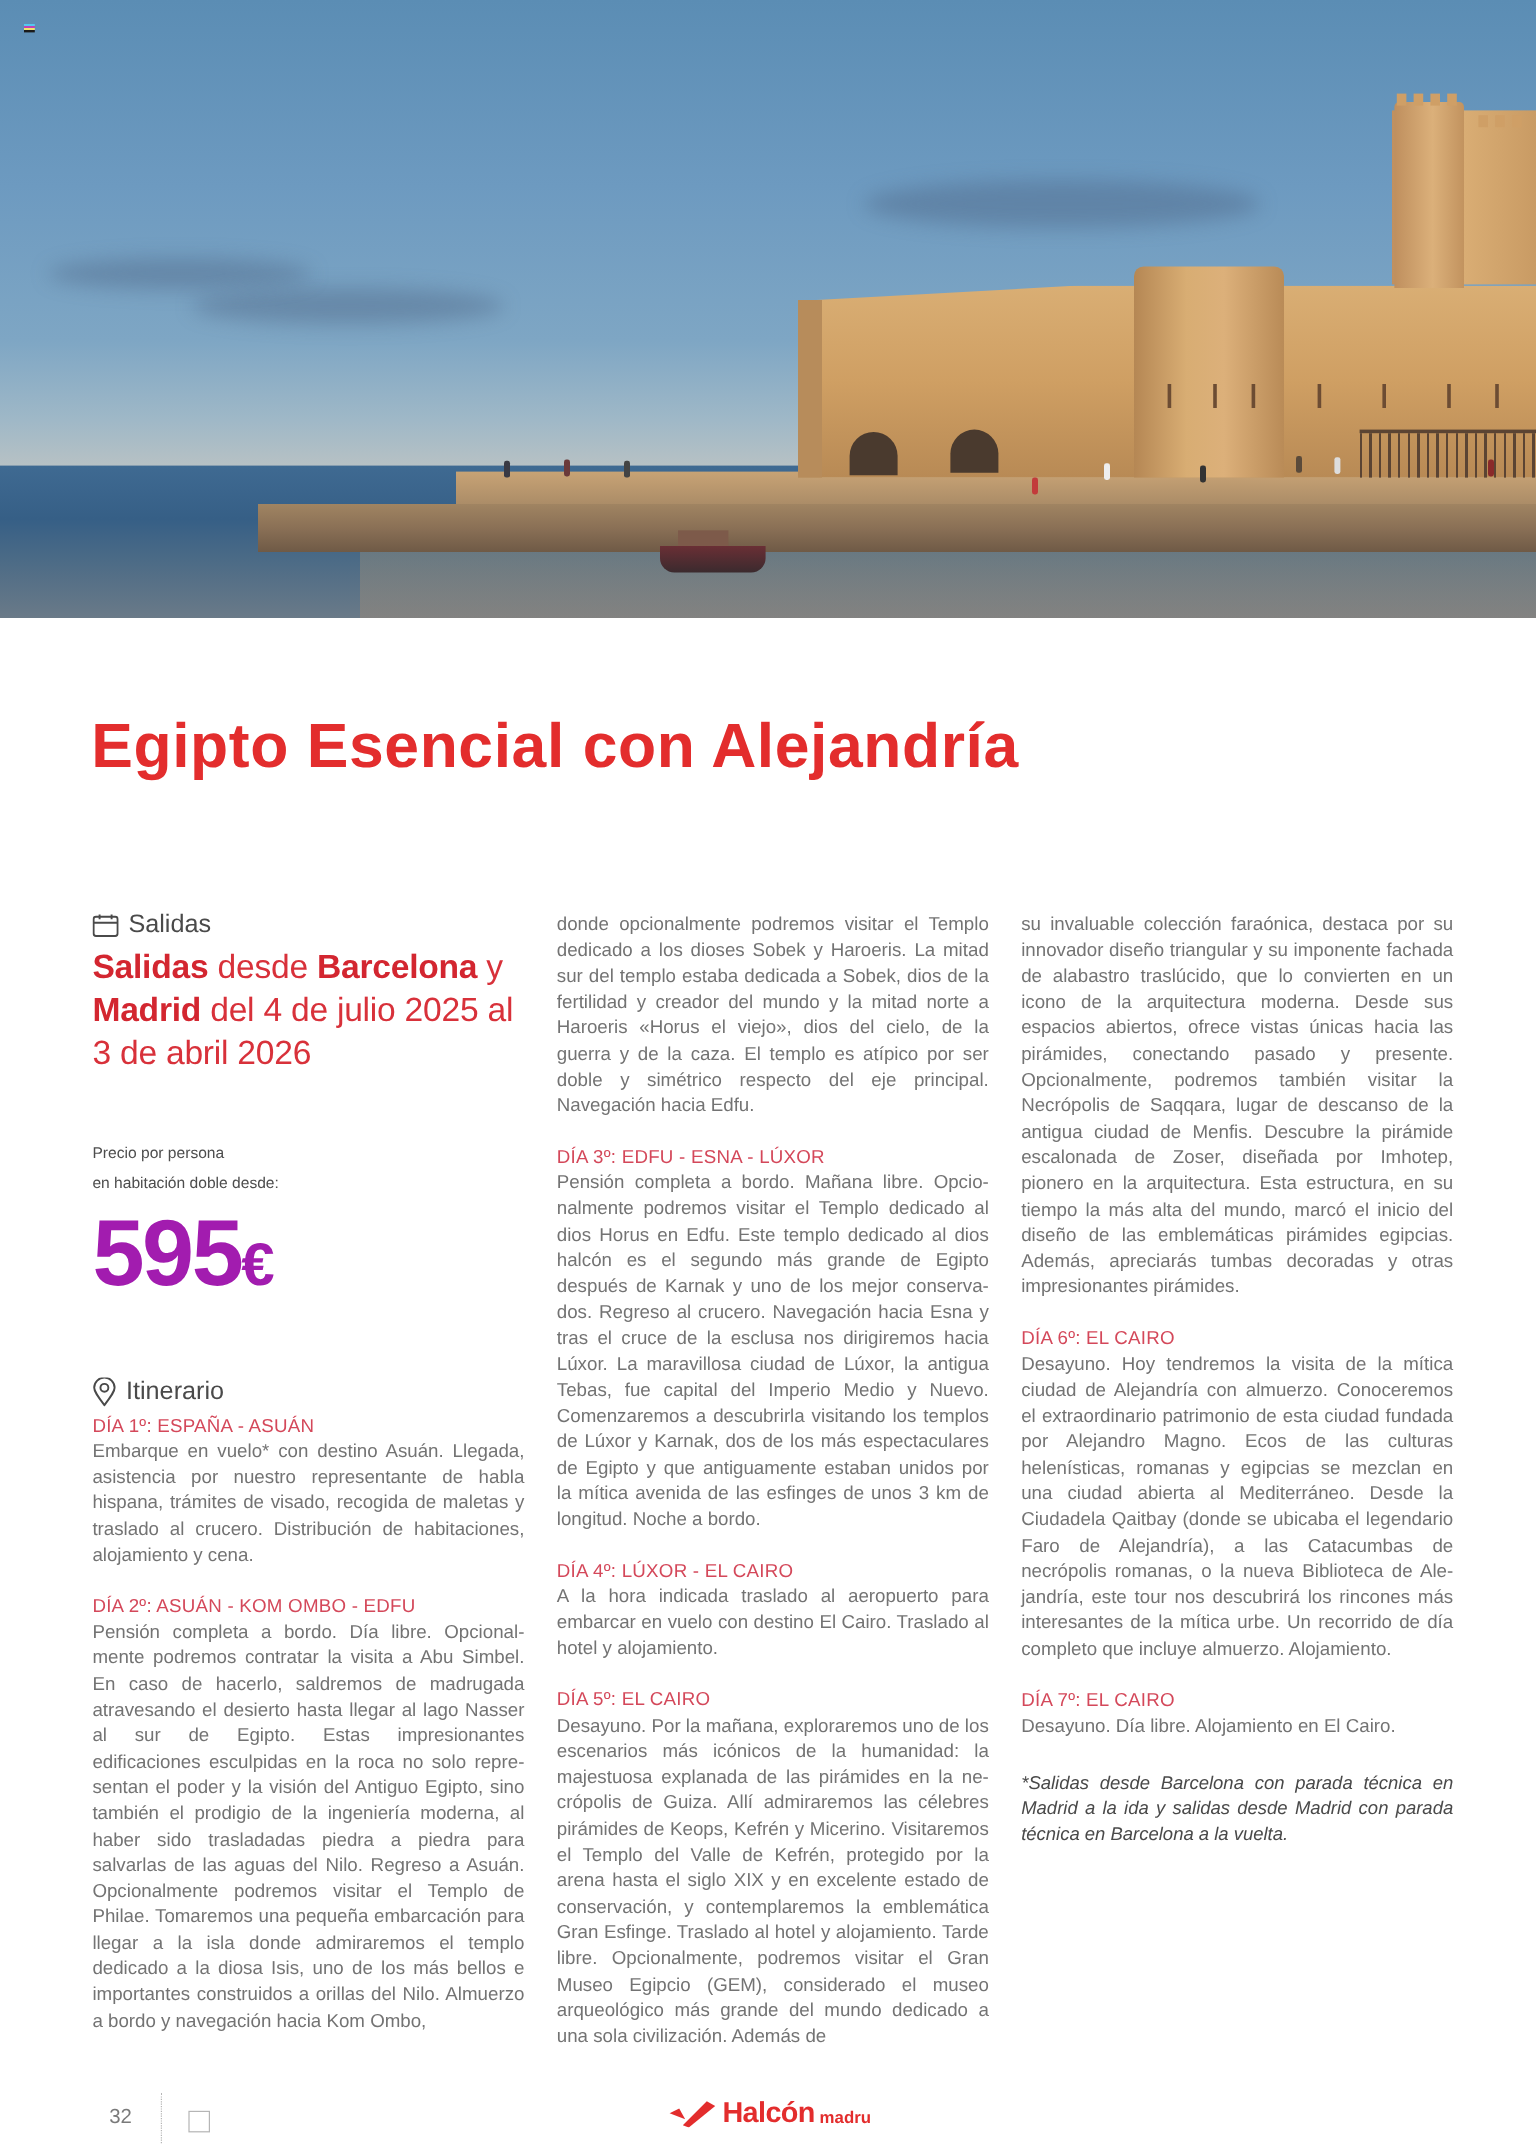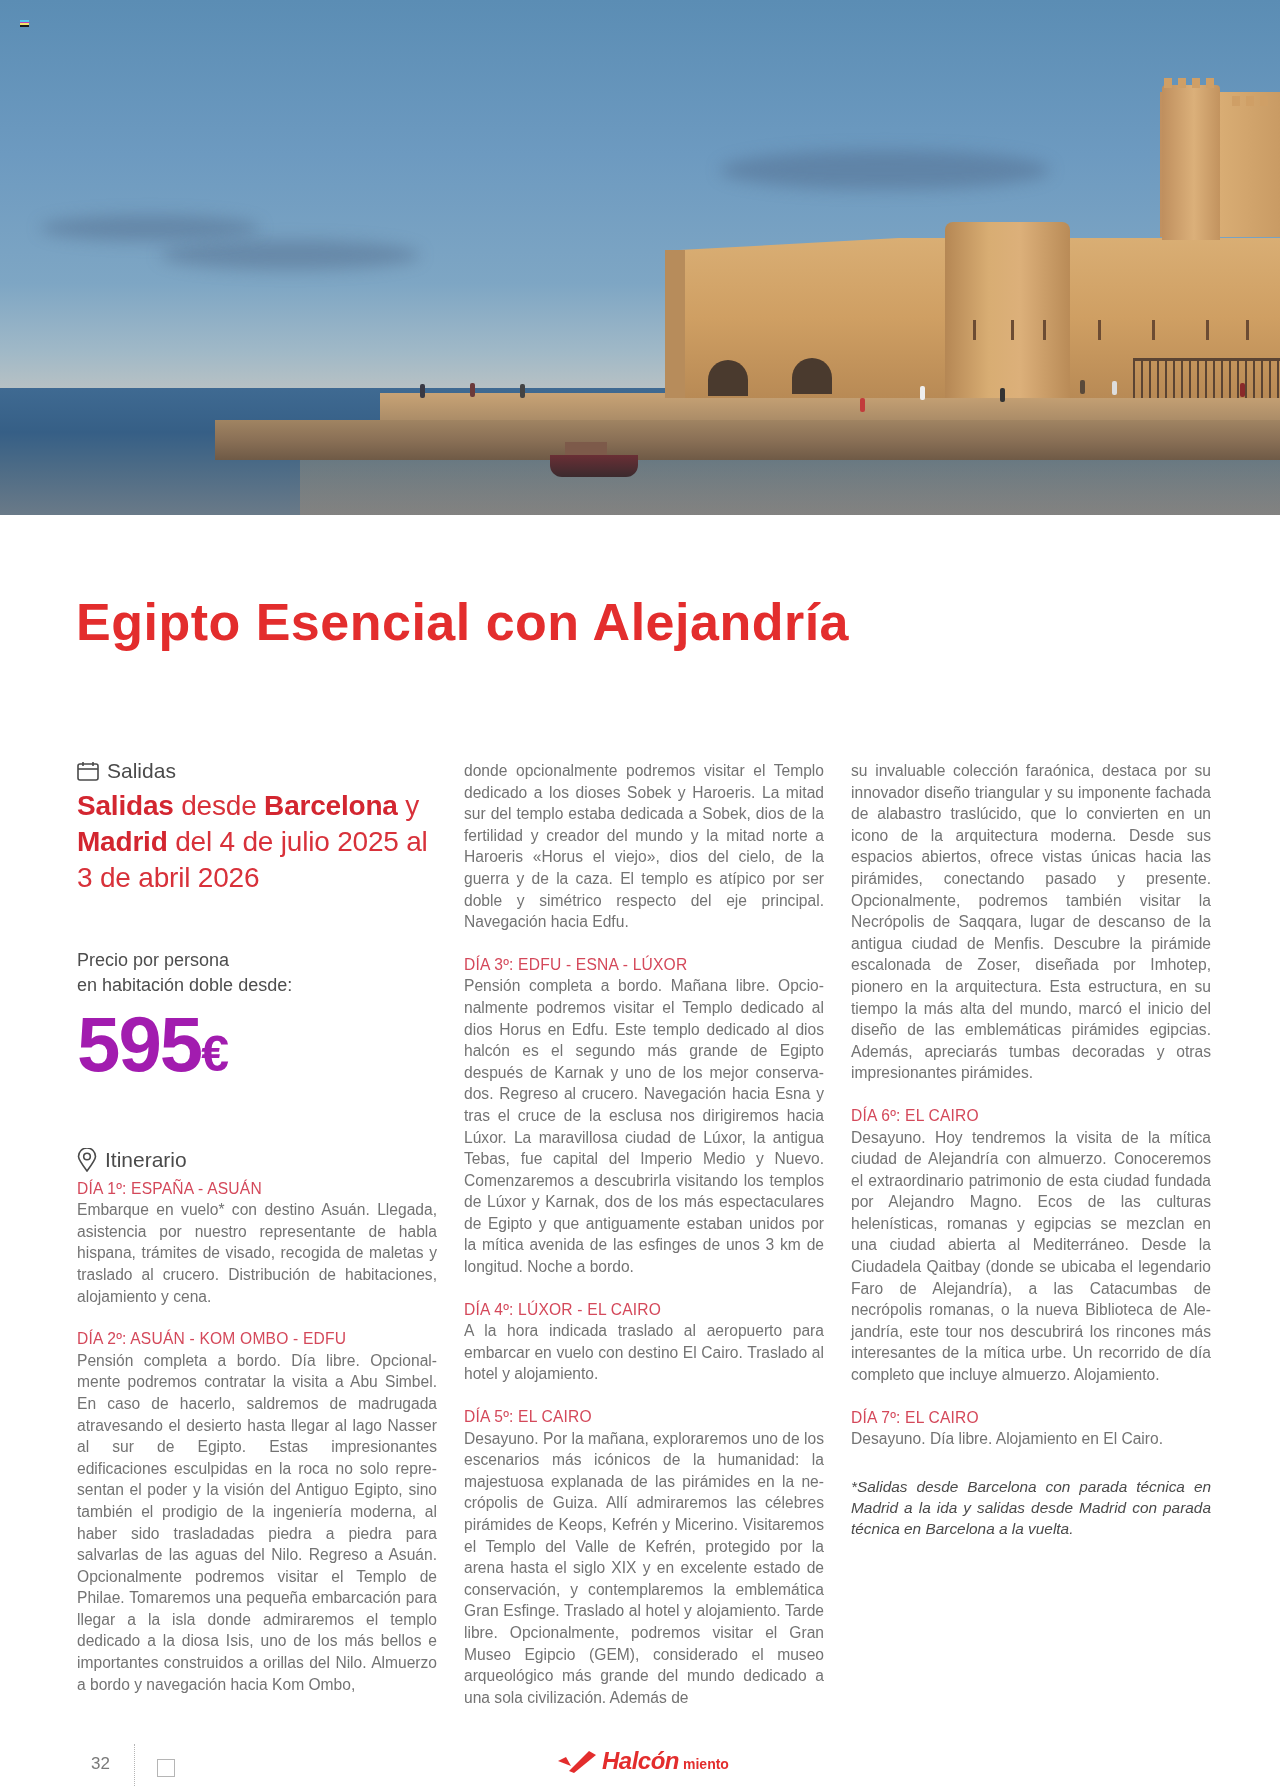--- a/index.html
+++ b/index.html
@@ -52,38 +52,38 @@
     .col-3 { left: 851px; }
 
     .justify { text-align: justify; hyphens: manual; }
 
     .section-head { display: flex; align-items: center; gap: 8px; font-size: 21px; color: #4a4a4a; margin-bottom: 6px; }
     .section-head svg { flex: 0 0 auto; }
 
     .salidas-text { font-size: 28px; line-height: 36px; color: #d8313a; letter-spacing: -0.2px; }
     .salidas-text b { font-weight: 700; color: #d32630; }
 
-    .price-label { margin-top: 52px; font-size: 18px; line-height: 25px; color: #4d4d4d; }
+    .price-label { margin-top: 52px; font-size: 13px; line-height: 25px; color: #4d4d4d; }
     .price { margin-top: 4px; font-size: 78px; line-height: 84px; font-weight: 700; color: #a21caf; letter-spacing: -2px; }
     .price .euro { font-size: 50px; letter-spacing: 0; }
 
     .itin-head { margin-top: 52px; font-size: 21px; }
 
     .day-title { color: #d4485a; font-size: 15.6px; line-height: 21.6px; letter-spacing: 0.2px; text-transform: uppercase; }
     .day { margin-bottom: 21px; }
     .day-body { color: #737373; }
 
     .note { margin-top: 26px; font-style: italic; color: #4a4a4a; font-size: 15.4px; line-height: 21px; }
 
     
     .footer-page { position: absolute; left: 91px; top: 1754px; font-size: 17px; color: #7a7a7a; }
     .footer-divider { position: absolute; left: 134px; top: 1744px; width: 0; height: 42px; border-left: 1px dotted #b5b5b5; }
     .footer-box { position: absolute; left: 157px; top: 1759px; width: 18px; height: 18px; border: 1.5px solid #b5b5b5; }
     .logo { position: absolute; left: 556px; top: 1749px; display: flex; align-items: flex-end; gap: 4px; }
-    .logo-name { font-size: 24px; font-weight: 700; color: #e32d2d; letter-spacing: -0.5px; line-height: 24px; font-style: italic; }
+    .logo-name { font-size: 24px; font-weight: 700; color: #e32d2d; letter-spacing: -0.5px; line-height: 24px; }
     .logo-sub { font-size: 14px; font-weight: 700; color: #e32d2d; line-height: 16px; margin-bottom: 1px; }
   </style>
 </head>
 <body>
 
 <div class="hero" role="img" aria-label="Ciudadela de Qaitbay en Alejandría al atardecer, junto al mar">
   <div class="cloud" style="left:160px;top:240px;width:260px;height:30px;"></div>
   <div class="cloud" style="left:40px;top:215px;width:220px;height:26px;"></div>
   <div class="cloud" style="left:720px;top:150px;width:330px;height:40px;"></div>
   <div class="sea"></div>
@@ -201,14 +201,14 @@
 
 <div class="footer-page">32</div>
 <div class="footer-divider"></div>
 <div class="footer-box"></div>
 <div class="logo">
   <svg width="42" height="24" viewBox="0 0 42 24">
     <path d="M2 12 L10 8 L15 17 Z" fill="#e32d2d"></path>
     <path d="M13 22 L33 2 L40 6 L18 24 Z" fill="#e32d2d"></path>
   </svg>
   <span class="logo-name">Halcón</span>
-  <span class="logo-sub">miento</span>
+  <span class="logo-sub">madru</span>
 </div>
 
 </body></html>

